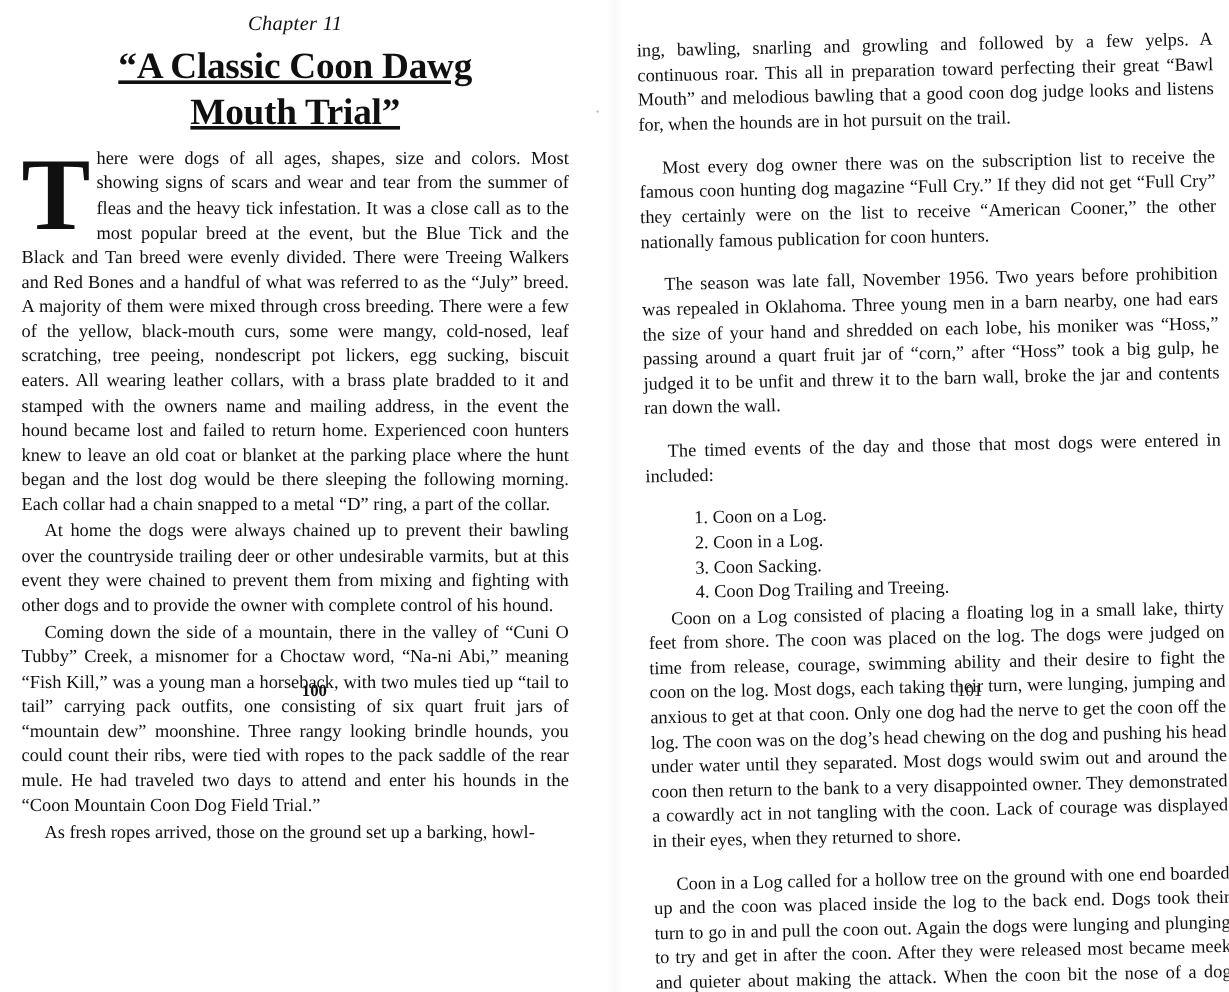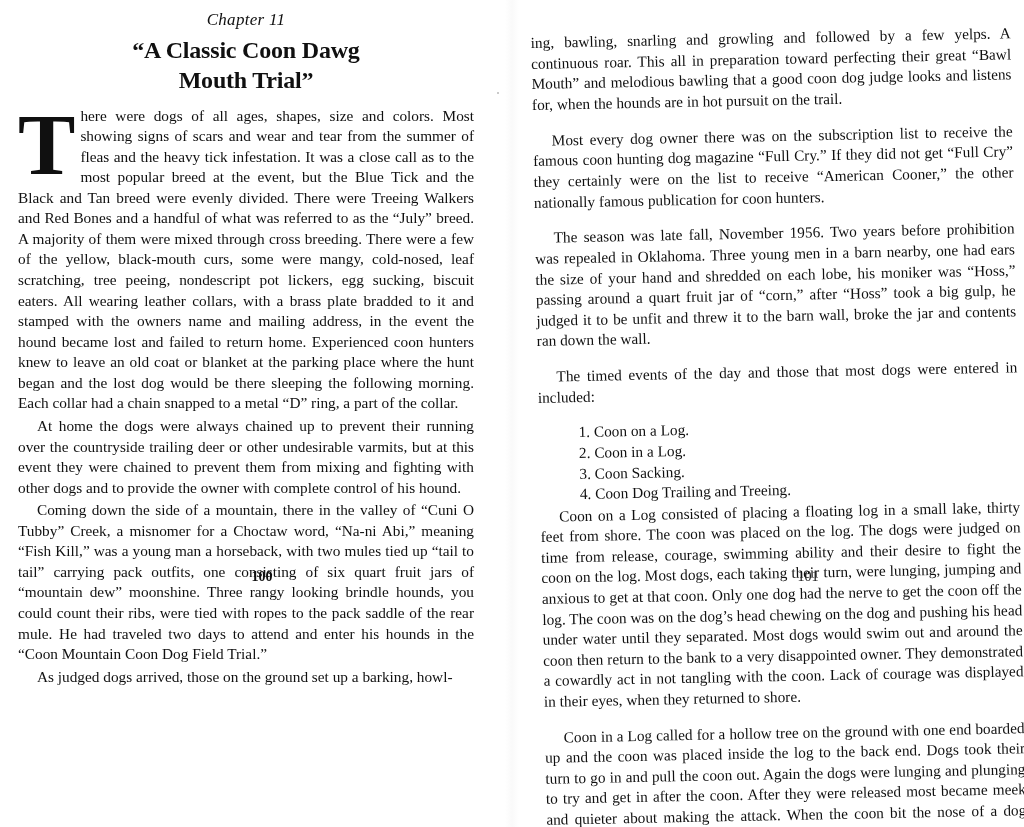--- a/index.html
+++ b/index.html
@@ -38,23 +38,24 @@
     margin-bottom: 10px;
   }
   .chapter-label {
     font-style: italic;
     font-size: 17px;
     letter-spacing: 0.3px;
     margin-bottom: 6px;
   }
   .chapter-title {
     font-weight: bold;
-    font-size: 24px;
+    font-size: 31px;
     line-height: 1.24;
     letter-spacing: -0.2px;
+    text-decoration: underline;
   }
   .body-col {
     font-size: 15.3px;
     line-height: 1.345;
     text-align: justify;
     text-justify: inter-word;
     hyphens: manual;
   }
   .body-col p {
     margin: 0;
@@ -143,23 +144,23 @@
       <div class="chapter-title">
         <span>“A Classic Coon Dawg</span><br>
         <span>Mouth Trial”</span>
       </div>
     </div>
 
     <div class="body-col">
       <p class="dropcap-para">
         <span class="dropcap">T</span><span>here were dogs of all ages, shapes, size and colors. Most showing signs of scars and wear and tear from the summer of fleas and the heavy tick infestation. It was a close call as to the most popular breed at the event, but the Blue Tick and the Black and Tan breed were evenly divided. There were Treeing Walkers and Red Bones and a handful of what was referred to as the “July” breed. A majority of them were mixed through cross breeding. There were a few of the yellow, black-mouth curs, some were mangy, cold-nosed, leaf scratching, tree peeing, nondescript pot lickers, egg sucking, biscuit eaters. All wearing leather collars, with a brass plate bradded to it and stamped with the owners name and mailing address, in the event the hound became lost and failed to return home. Experienced coon hunters knew to leave an old coat or blanket at the parking place where the hunt began and the lost dog would be there sleeping the following morning. Each collar had a chain snapped to a metal “D” ring, a part of the collar.</span>
       </p>
-      <p class="indent" style="margin-top:2px;">At home the dogs were always chained up to prevent their running over the countryside trailing deer or other undesirable varmits, but at this event they were chained to prevent them from mixing and fighting with other dogs and to provide the owner with complete control of his hound.</p>
+      <p class="indent" style="margin-top:2px;">At home the dogs were always chained up to prevent their bawling over the countryside trailing deer or other undesirable varmits, but at this event they were chained to prevent them from mixing and fighting with other dogs and to provide the owner with complete control of his hound.</p>
       <p class="indent" style="margin-top:2px;">Coming down the side of a mountain, there in the valley of “Cuni O Tubby” Creek, a misnomer for a Choctaw word, “Na-ni  Abi,” meaning “Fish Kill,” was a young man a horseback, with two mules tied up “tail to tail” carrying pack outfits, one consisting of six quart fruit jars of “mountain dew” moonshine. Three rangy looking brindle hounds, you could count their ribs, were tied with ropes to the pack saddle of the rear mule. He had traveled two days to attend and enter his hounds in the “Coon Mountain Coon Dog Field Trial.”</p>
-      <p class="indent" style="margin-top:2px;">As judged dogs arrived, those on the ground set up a barking, howl-</p>
+      <p class="indent" style="margin-top:2px;">As fresh ropes arrived, those on the ground set up a barking, howl-</p>
     </div>
 
   </div>
 
   <div class="page page-right">
     <div class="skew-wrap">
       <div class="right-col">
         <p>ing, bawling, snarling and growling and followed by a few yelps. A continuous roar. This all in preparation toward perfecting their great “Bawl Mouth” and melodious bawling that a good coon dog judge looks and listens for, when the hounds are in hot pursuit on the trail.</p>
         <p class="indent" style="margin-top:1px;">Most every dog owner there was on the subscription list to receive the famous coon hunting dog magazine “Full Cry.” If they did not get “Full Cry” they certainly were on the list to receive “American Cooner,” the other nationally famous publication for coon hunters.</p>
         <p class="indent" style="margin-top:1px;">The season was late fall, November 1956. Two years before prohibition was repealed in Oklahoma. Three young men in a barn nearby, one had ears the size of your hand and shredded on each lobe, his moniker was “Hoss,” passing around a quart fruit jar of “corn,” after “Hoss” took a big gulp, he judged it to be unfit and threw it to the barn wall, broke the jar and contents ran down the wall.</p>

